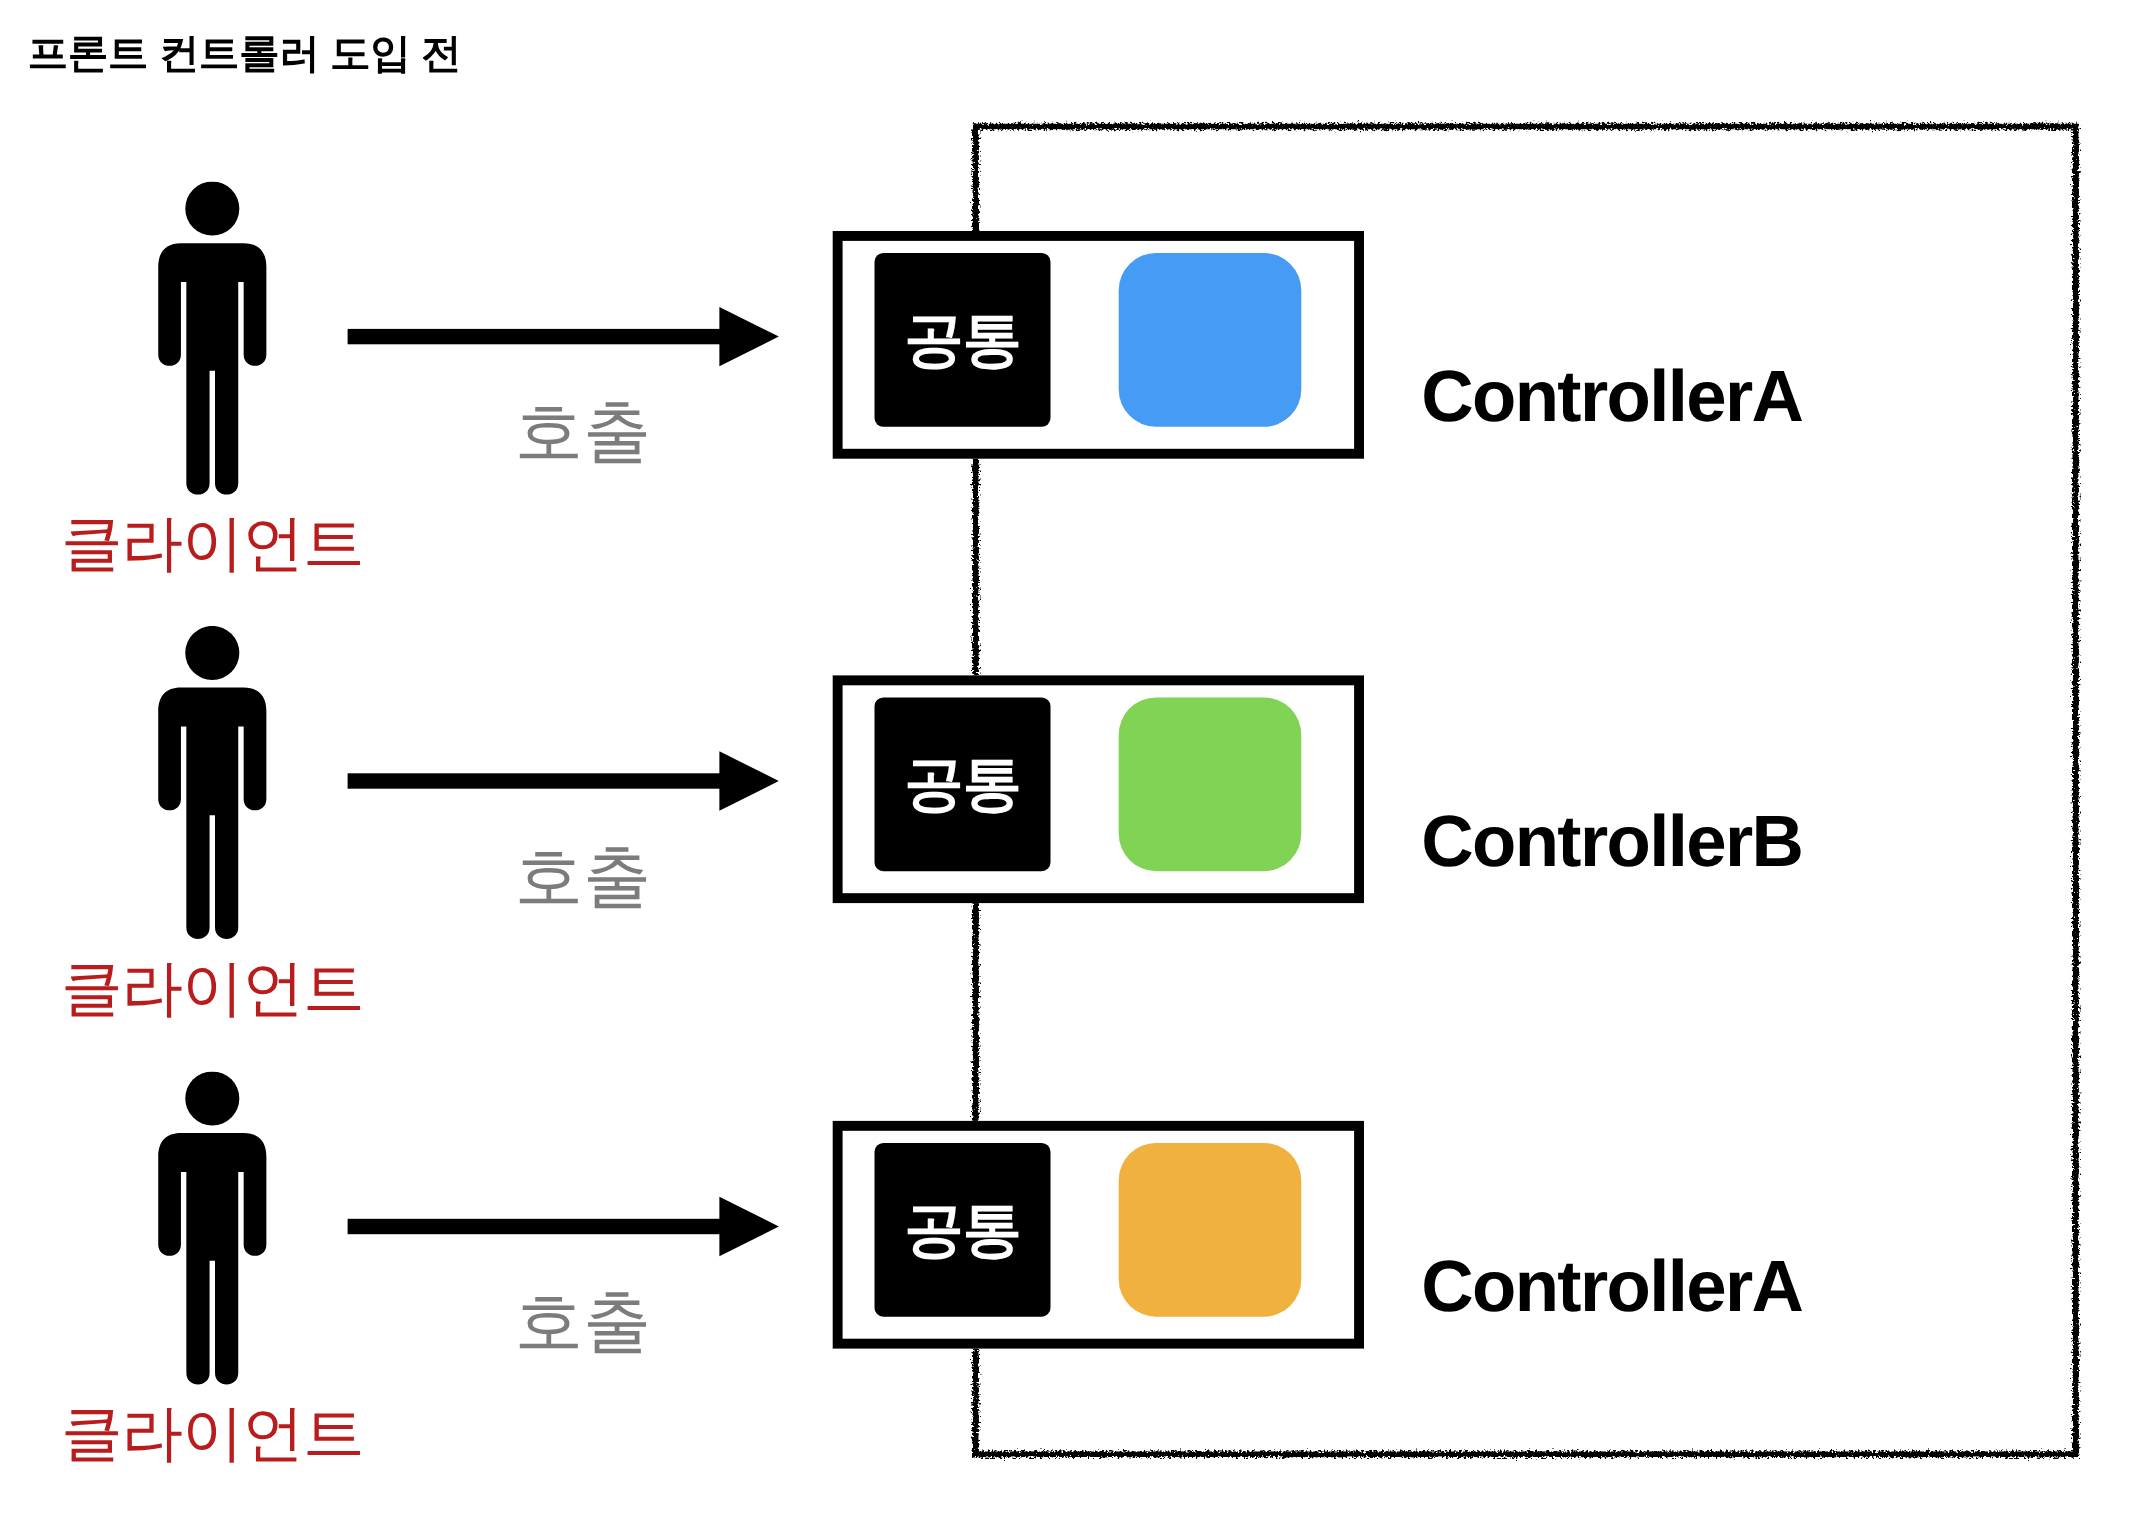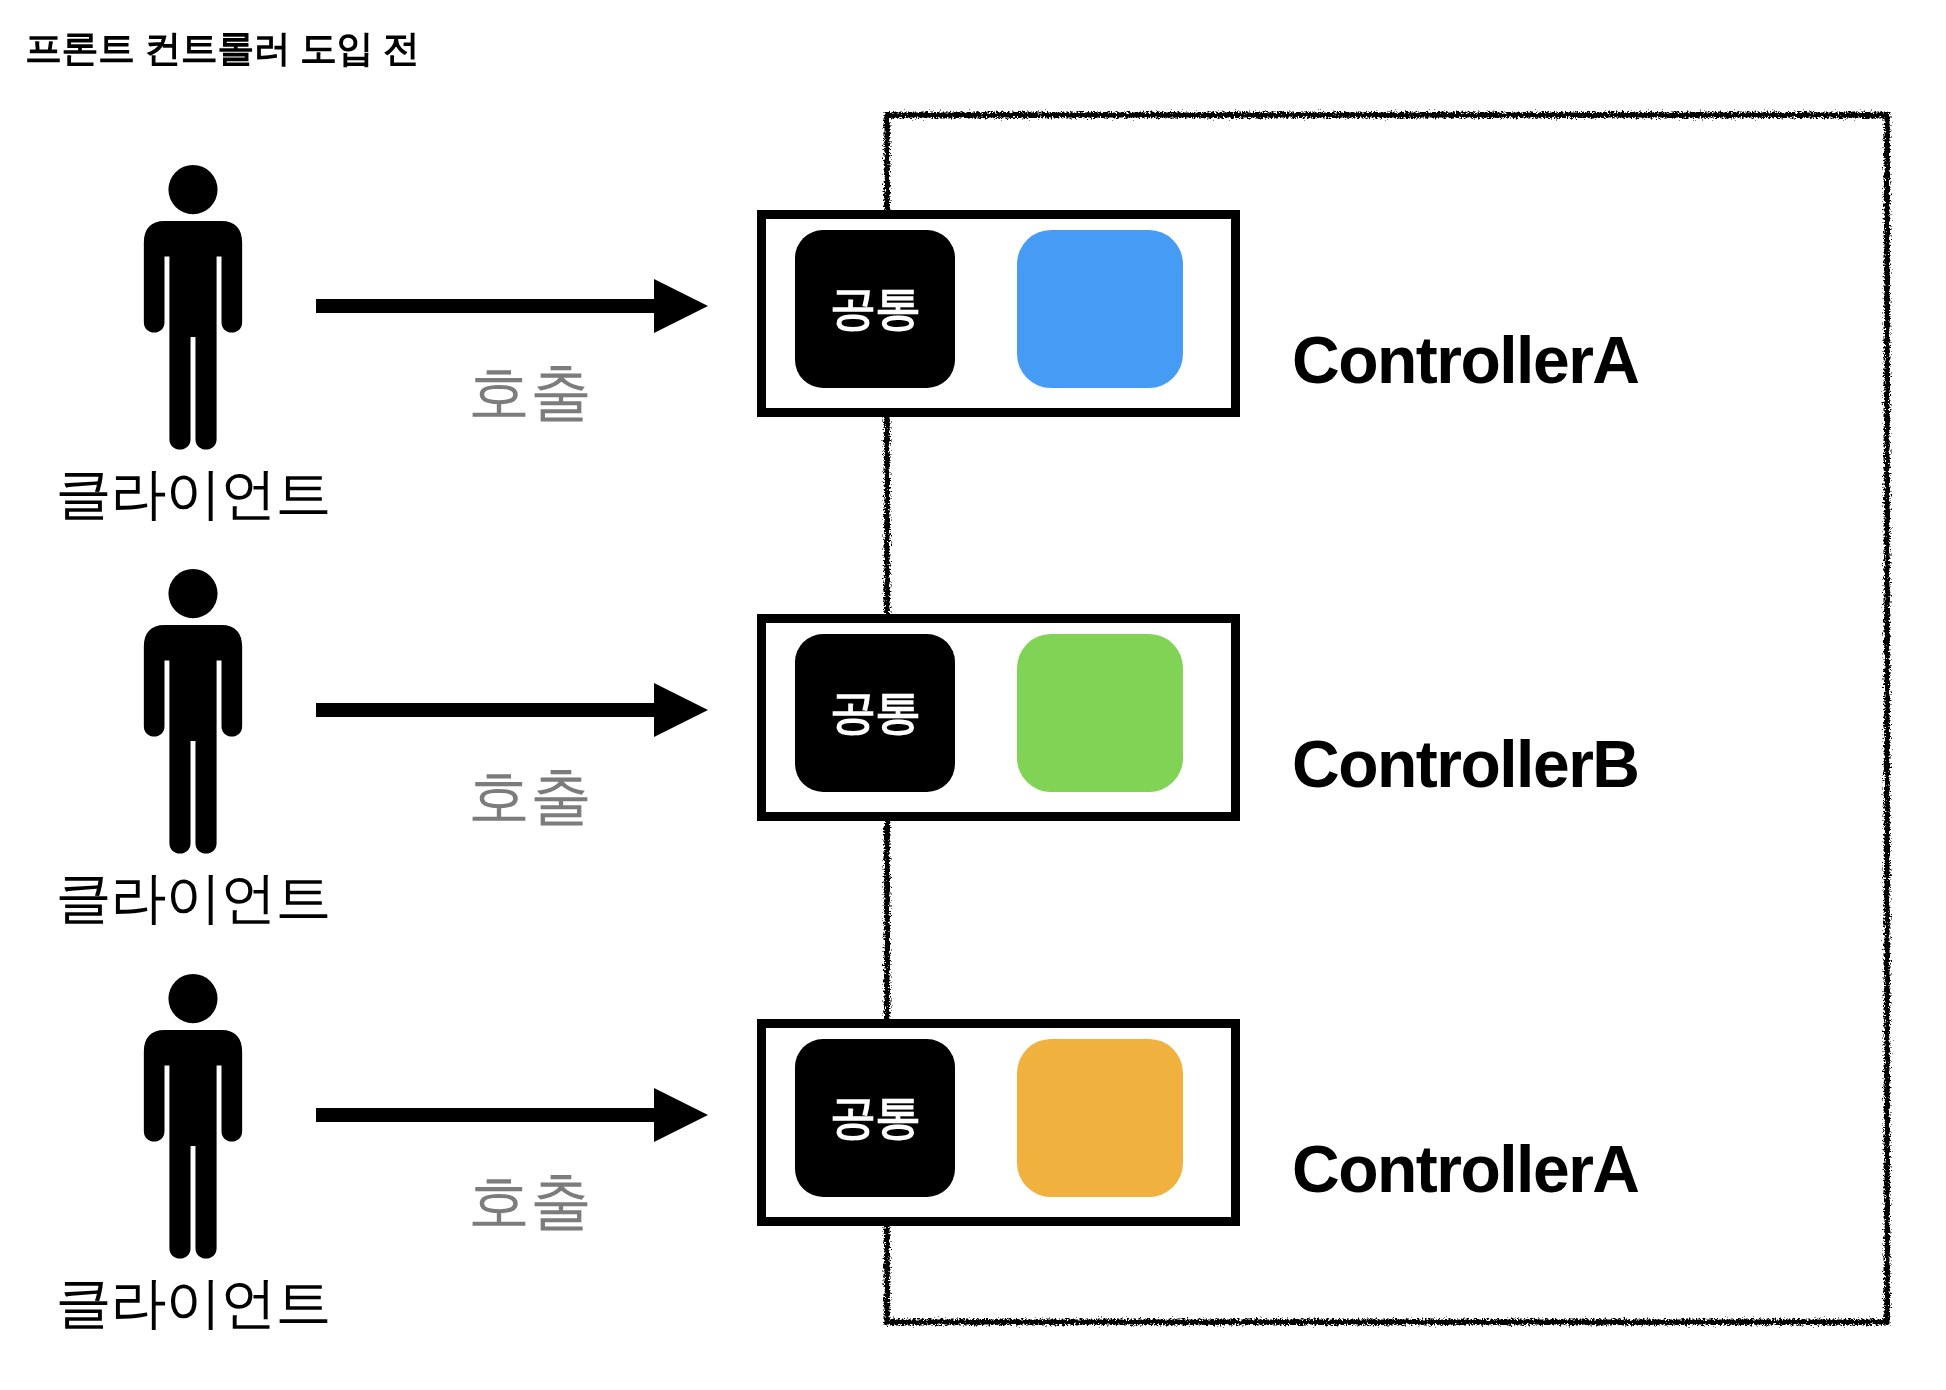--- a/index.html
+++ b/index.html
@@ -14,41 +14,41 @@
   .diagram-title{
     position:absolute;left:25px;top:24px;
     font-size:37px;font-weight:800;color:#000;
     letter-spacing:-0.5px;z-index:3;text-align:center;
   }
   .row{position:absolute;left:0;top:0;width:1946px;height:0;z-index:1;}
   .row1{top:165px}.row2{top:569px}.row3{top:974px}
   .person{position:absolute;left:138px;top:0;width:110px;height:290px;}
   .client-label{
     position:absolute;left:32px;top:292px;width:322px;
-    text-align:center;font-size:56px;color:#000000;
+    text-align:center;font-size:56px;color:#b91c1c;
     letter-spacing:-1px;white-space:nowrap;
   }
   .arrow-shaft{position:absolute;left:316px;top:134px;width:340px;height:14px;background:#000;}
   .arrow-head{
     position:absolute;left:654px;top:114px;width:0;height:0;
     border-left:54px solid #000;border-top:27px solid transparent;border-bottom:27px solid transparent;
   }
   .call-label{
     position:absolute;left:432px;top:186px;width:160px;
     text-align:right;font-size:62px;color:#7c7c7c;
   }
   .controller-box{
     position:absolute;left:757px;top:45px;width:483px;height:207px;
     background:#fff;border:9px solid #000;box-sizing:border-box;z-index:2;
   }
   .common-chip{
     position:absolute;left:29px;top:11px;width:160px;height:158px;
-    background:#000;border-radius:28px;
+    background:#000;border-radius:8px;
     display:flex;align-items:center;justify-content:center;
-    color:#fff;font-size:46px;font-weight:600;letter-spacing:-1px;
+    color:#fff;font-size:54px;font-weight:600;letter-spacing:-1px;
   }
   .color-chip{
     position:absolute;left:251px;top:11px;width:166px;height:158px;
     border-radius:34px;
   }
   .controller-name{
     position:absolute;left:1292px;top:113px;
     font-size:66px;line-height:74px;font-weight:700;color:#000;
     letter-spacing:-1.5px;white-space:nowrap;z-index:2;margin-top:45px;
   }

